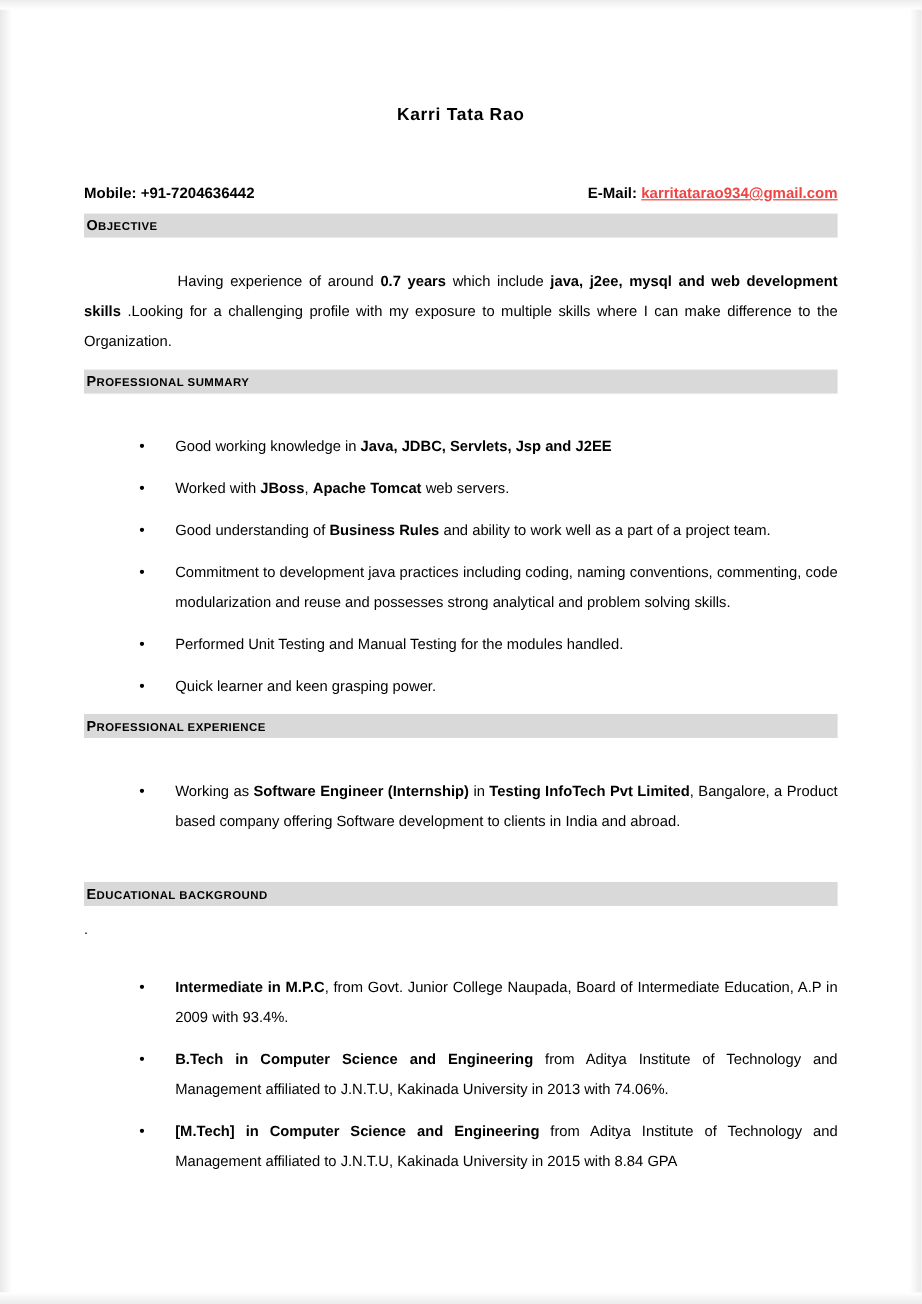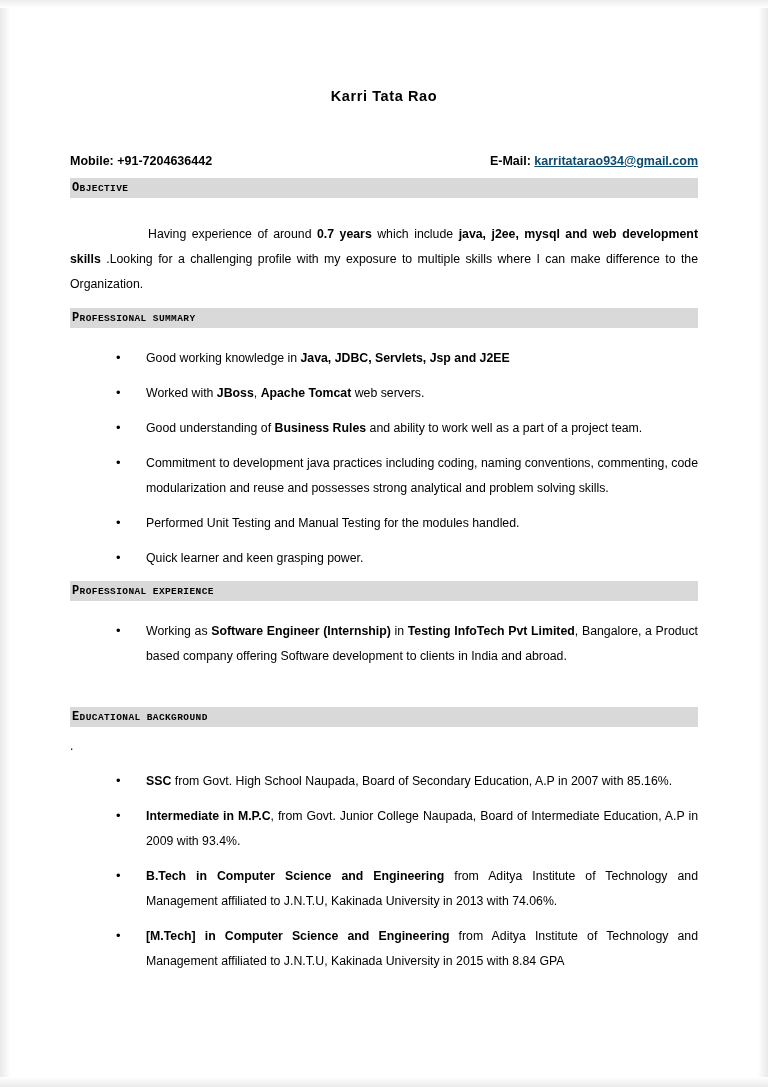--- a/index.html
+++ b/index.html
@@ -58,50 +58,49 @@
     justify-content: space-between;
     align-items: baseline;
     margin-top: 50px;
     font-size: 12.5px;
     font-weight: bold;
   }
   .contact-row .email-block {
     font-weight: bold;
   }
   .email-link {
-    color: #0c4a6e;
+    color: #ef4444;
     text-decoration: underline;
     font-weight: bold;
   }
 
   .section-bar {
     background: #d9d9d9;
     margin-top: 10px;
     padding: 3px 2px 3px 2px;
     font-size: 9.5px;
     font-weight: bold;
     letter-spacing: 0.4px;
-    font-family: Liberation Mono, monospace;
   }
   .section-bar .cap {
     font-size: 12px;
   }
   .section-bar.spaced { margin-top: 11px; }
 
   .para {
     font-size: 12.3px;
     line-height: 25px;
     text-align: justify;
     margin-top: 24px;
   }
   .para .indent { display: inline-block; width: 78px; }
   b { font-weight: bold; }
 
   ul.bullets {
-    margin: 18px 0 0 0;
+    margin: 32px 0 0 0;
     padding: 0 0 0 46px;
     list-style: none;
   }
   ul.bullets li {
     position: relative;
     font-size: 12.3px;
     line-height: 25px;
     text-align: justify;
     margin-bottom: 10px;
     padding-left: 30px;
@@ -156,21 +155,20 @@
     <li><span>Working as </span><b>Software Engineer (Internship)</b><span> in </span><b>Testing InfoTech Pvt Limited</b><span>, Bangalore, a Product based company offering Software development to clients in India and abroad.</span></li>
   </ul>
 
   <div class="gap-md"></div>
 
   <div class="section-bar"><span class="cap">E</span><span>DUCATIONAL BACKGROUND</span></div>
 
   <div class="tiny-dot">.</div>
 
   <ul class="bullets">
-    <li><b>SSC</b><span> from Govt. High School Naupada, Board of Secondary Education, A.P in 2007 with 85.16%.</span></li>
     <li><b>Intermediate in M.P.C</b><span>, from Govt. Junior College Naupada, Board of Intermediate Education, A.P in 2009 with 93.4%.</span></li>
     <li><b>B.Tech in Computer Science and Engineering</b><span> from Aditya Institute of Technology and Management affiliated to J.N.T.U, Kakinada University in 2013 with 74.06%.</span></li>
     <li><b>[M.Tech] in Computer Science and Engineering</b><span> from Aditya Institute of Technology and Management affiliated to J.N.T.U, Kakinada University in 2015 with 8.84 GPA</span></li>
   </ul>
 
 </div>
 
 <div class="edge-left"></div>
 <div class="edge-right"></div>
 <div class="edge-top"></div>

